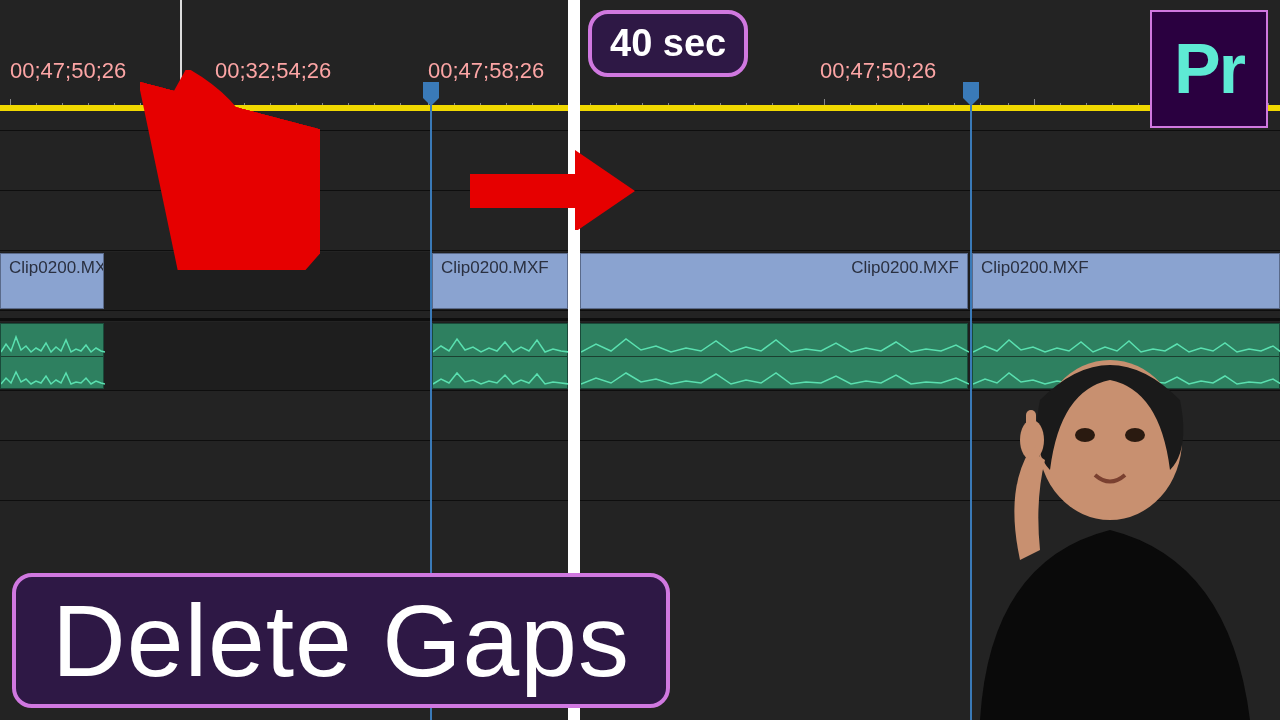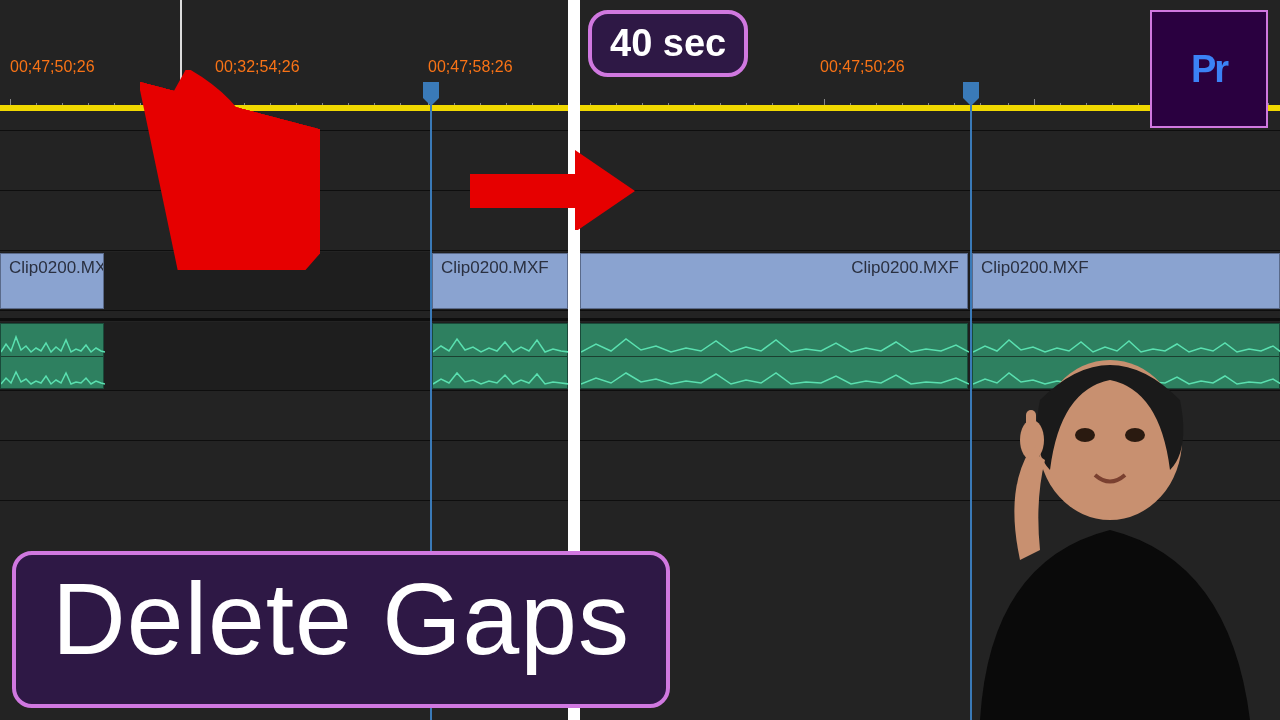--- a/index.html
+++ b/index.html
@@ -4,41 +4,41 @@
 <style>
 *{margin:0;padding:0;box-sizing:border-box}
 body{width:1280px;height:720px;background:#1a1a1a;font-family:Arial,sans-serif;position:relative;overflow:hidden}
 .panel{position:absolute;top:0;height:720px;background:#232323;overflow:hidden}
 .left-panel{left:0;width:568px}
 .right-panel{right:0;width:700px}
 .divider{position:absolute;left:568px;top:0;width:12px;height:720px;background:#fff}
 .ruler{position:absolute;top:50px;left:0;right:0;height:20px}
 .ruler-tick{position:absolute;bottom:0;width:1px;height:5px;background:#888}
 .ruler-tick.major{height:9px}
-.timecode{position:absolute;top:58px;color:#f97316;font-size:16px;white-space:nowrap}
+.timecode{position:absolute;top:58px;color:#fca5a5;font-size:22px;white-space:nowrap}
 .yellow-bar{position:absolute;top:105px;height:6px;background:#f0d800}
 .track-line{position:absolute;left:0;right:0;height:1px;background:#0e0e0e}
 .video-track{position:absolute;left:0;right:0;height:58px;background:#1e1e1e}
 .audio-track{position:absolute;left:0;right:0;height:68px;background:#1e1e1e}
 .clip{position:absolute;height:56px;background:#8aa3d0;border:1px solid #5a6a8a;top:1px}
 .clip-label{color:#2a3040;font-size:17px;padding:4px 8px;white-space:nowrap;overflow:hidden}
 .audio-clip{position:absolute;height:66px;background:#2e8060;top:1px;border:1px solid #1a4a3a}
 .wave{position:absolute;left:0;right:0}
 .playhead{position:absolute;top:94px;bottom:0;width:2px;background:#3a7ab8;z-index:5}
 .playhead-marker{position:absolute;top:-12px;left:-7px;width:16px;height:16px;background:#3a7ab8}
 .playhead-marker:after{content:"";position:absolute;bottom:-8px;left:0;border-left:8px solid transparent;border-right:8px solid transparent;border-top:8px solid #3a7ab8}
 .white-marker{position:absolute;top:0;width:2px;height:95px;background:#ddd;z-index:3}
 .arrow-curve{position:absolute;z-index:10}
 .arrow-right{position:absolute;z-index:10}
 .badge{position:absolute;border:4px solid #d078e0;border-radius:20px;z-index:20}
 .duration-badge{top:10px;left:588px;background:#2e1845;padding:8px 18px}
 .duration-badge span{color:#fff;font-size:38px;font-weight:bold}
 .app-icon{position:absolute;top:10px;right:12px;width:118px;height:118px;background:#2a0040;border:2px solid #d078e0;display:flex;align-items:center;justify-content:center;z-index:20}
-.app-icon-text{font-size:38px;font-weight:bold;color:#3b82f6;letter-spacing:-2px}
-.title-badge{bottom:12px;left:12px;background:#2e1845;padding:6px 36px 26px}
+.app-icon-text{font-size:70px;font-weight:bold;color:#5eead4;letter-spacing:-2px}
+.title-badge{bottom:12px;left:12px;background:#2e1845;padding:6px 36px 4px}
 .title-badge span{color:#fff;font-size:102px;font-weight:normal;letter-spacing:1px}
 .person{position:absolute;bottom:0;right:20px;width:340px;height:380px;z-index:15}
 </style>
 </head>
 <body>
 
 <div class="panel left-panel">
   <div class="timecode" style="left:10px">00;47;50;26</div>
   <div class="timecode" style="left:215px">00;32;54;26</div>
   <div class="timecode" style="left:428px">00;47;58;26</div>

